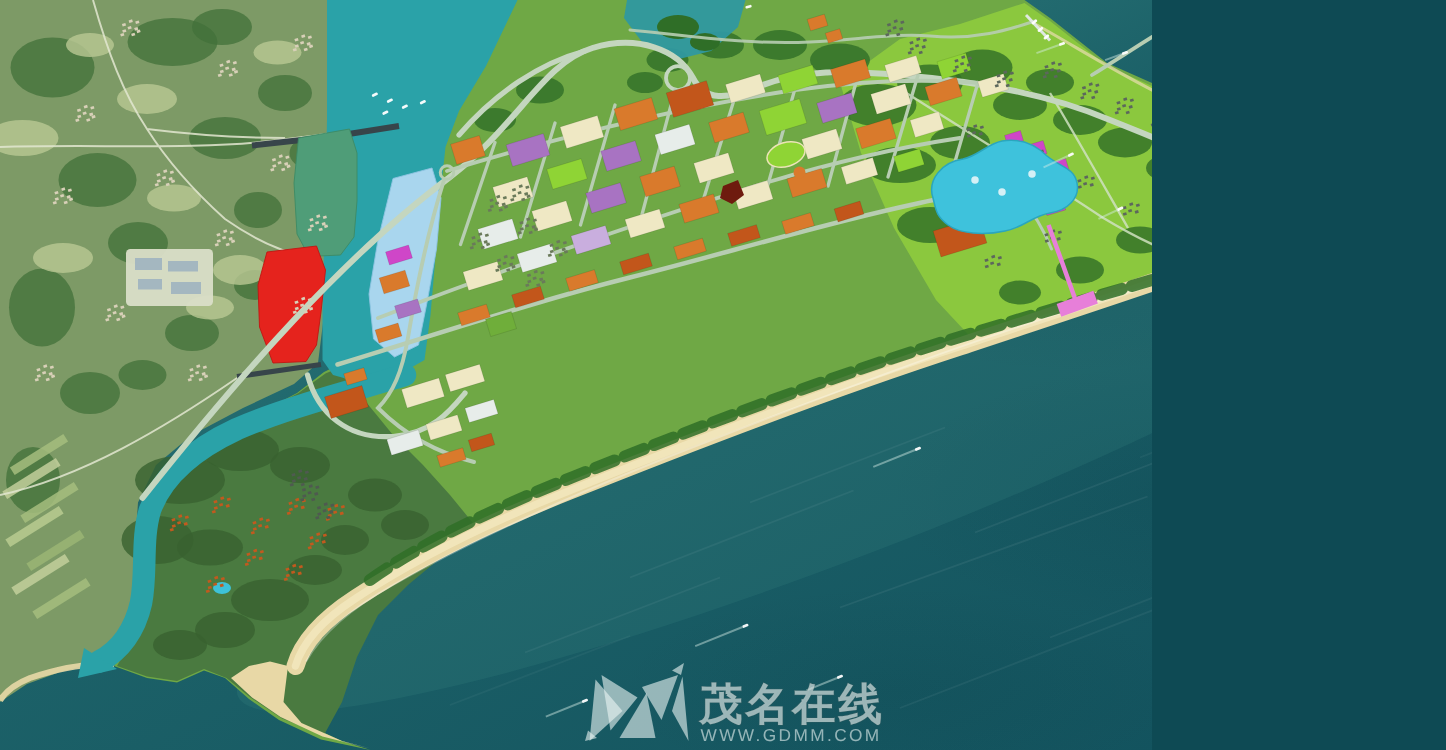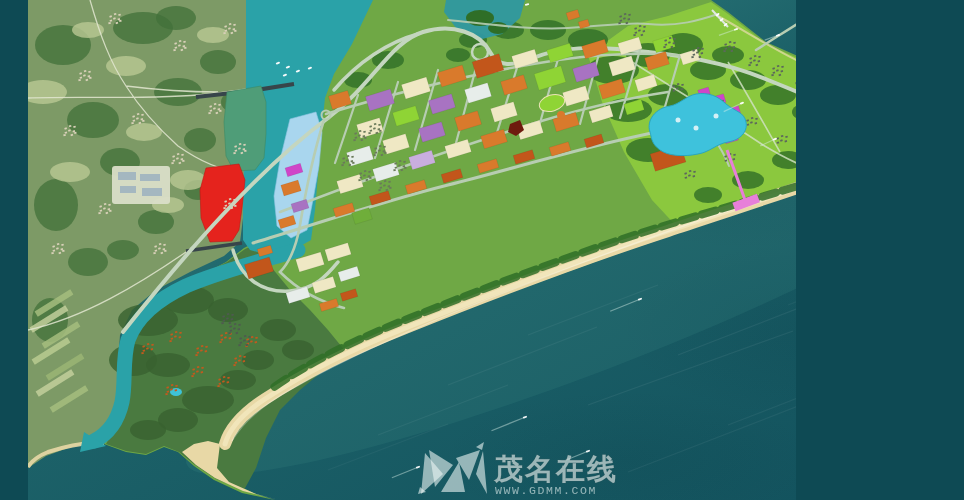--- a/index.html
+++ b/index.html
@@ -1,16 +1,16 @@
 <!DOCTYPE html>
 <html style="--c-sea_deep: #11505c; --c-sea_mid: #1c6168; --c-sea_near: #3a8e8a; --c-shallow: #63b8a8; --c-beach: #e8d8a6; --c-beach_dry: #f2e7bd; --c-sand_fringe: #e9ddb0; --c-surf: #ffffff; --c-river: #2aa2a8; --c-lagoon: #2f98a0; --c-parcel_red: #e5231d; --c-parcel_green: #4f9d78; --c-parcel_blue: #a9d6ee; --c-rural: #7d9a66; --c-rural_forest: #41703a; --c-rural_field: #b9c893; --c-village_pale: #d8d0b8; --c-headland: #4a7a40; --c-headland_dark: #38622f; --c-city_base: #6fa845; --c-park: #8cc93e; --c-park_bright: #8fd435; --c-tree: #2f6e27; --c-road: #b7cdb2; --c-highway: #c4d6bf; --c-bridge: #37454a; --c-block_cream: #efe8c4; --c-block_white: #e7edea; --c-block_orange: #d97a2c; --c-block_deep_orange: #c2561b; --c-block_purple: #a873c2; --c-block_magenta: #cf46c8; --c-block_lavender: #c9aede; --c-field: #6fae3a; --c-lake: #3ec2dc; --c-pier: #e77fd9; --c-port: #84887e; --c-port_dark: #5a615a; --c-gray_buildings: #5c685c; --c-village_orange: #c25a1e; --c-boat: #ffffff; --c-watermark: rgba(235,245,243,0.6);"><head>
 <meta charset="utf-8">
 <style>
   html,body{margin:0;padding:0;background:#0e4a54;}
-  .stage{position:relative;width:768px;height:500px;overflow:hidden;font-family:Liberation Mono, monospace;padding-left:28px;}
+  .stage{position:relative;width:768px;height:500px;overflow:hidden;font-family:Liberation Sans, sans-serif;}
   svg{display:block;}
   .rd{stroke:var(--c-road);stroke-linecap:round;fill:none;}
   .hw{stroke:var(--c-highway);stroke-linecap:round;fill:none;}
   .b-c{fill:var(--c-block_cream)} .b-w{fill:var(--c-block_white)} .b-o{fill:var(--c-block_orange)}
   .b-d{fill:var(--c-block_deep_orange)} .b-p{fill:var(--c-block_purple)} .b-m{fill:var(--c-block_magenta)}
   .b-g{fill:var(--c-park_bright)} .b-f{fill:var(--c-field)} .b-l{fill:var(--c-block_lavender)}
   .blk{stroke:rgba(0,0,0,.15);stroke-width:.4;}
   .wm-title{font-size:29px;font-weight:bold;letter-spacing:2px;fill:var(--c-watermark);
     paint-order:stroke;stroke:rgba(80,100,100,.35);stroke-width:.8px;}
   .wm-url{font-size:11.5px;letter-spacing:1.6px;fill:var(--c-watermark);}

